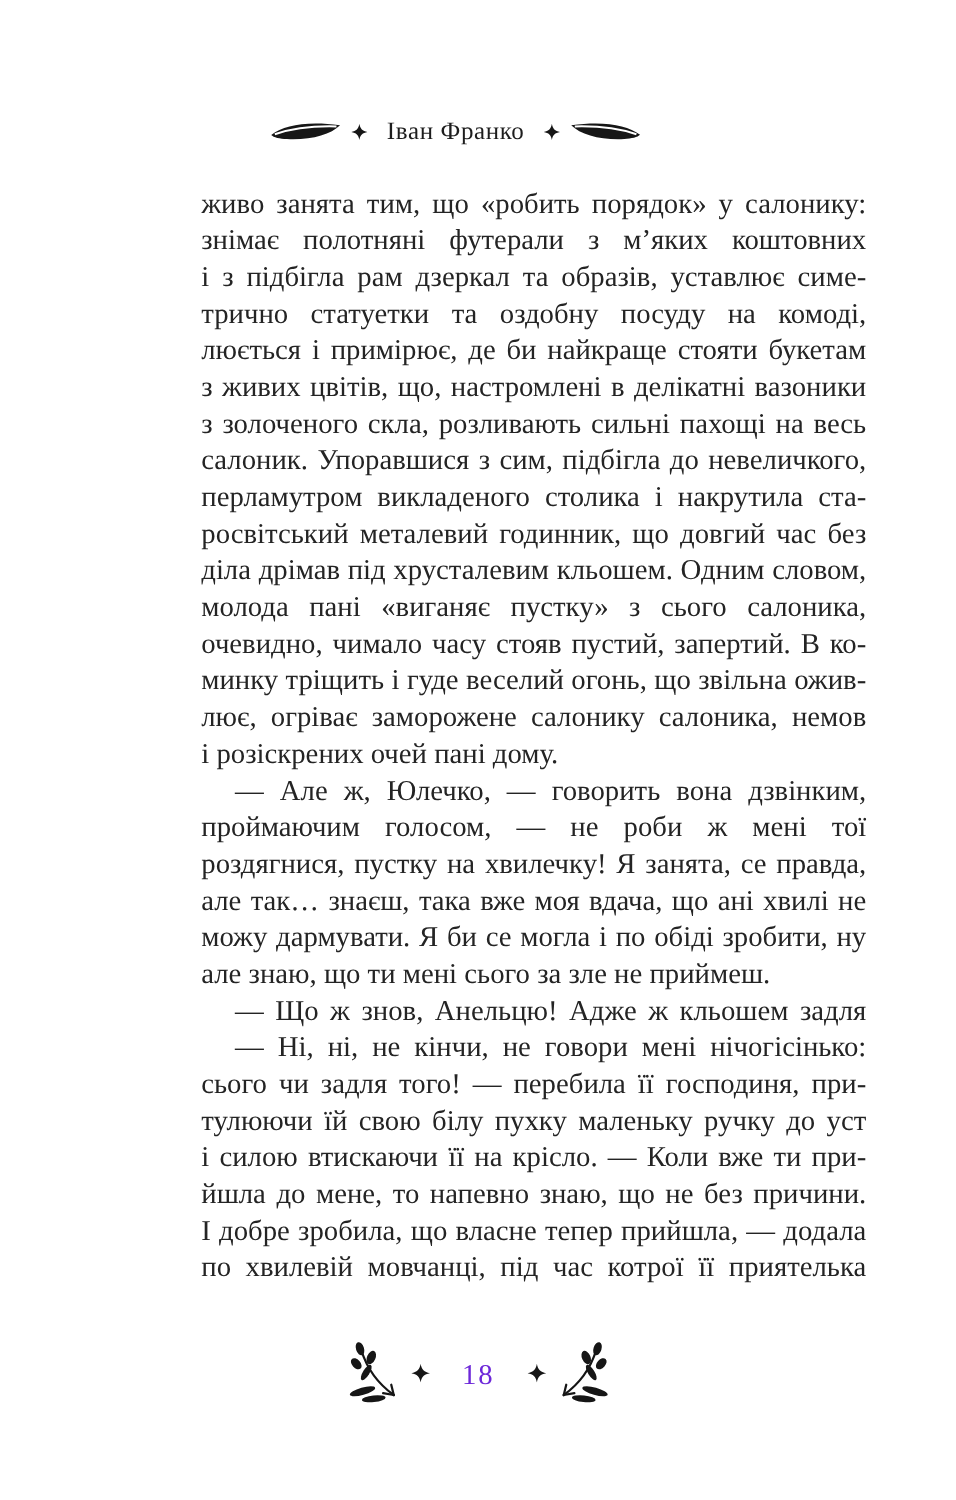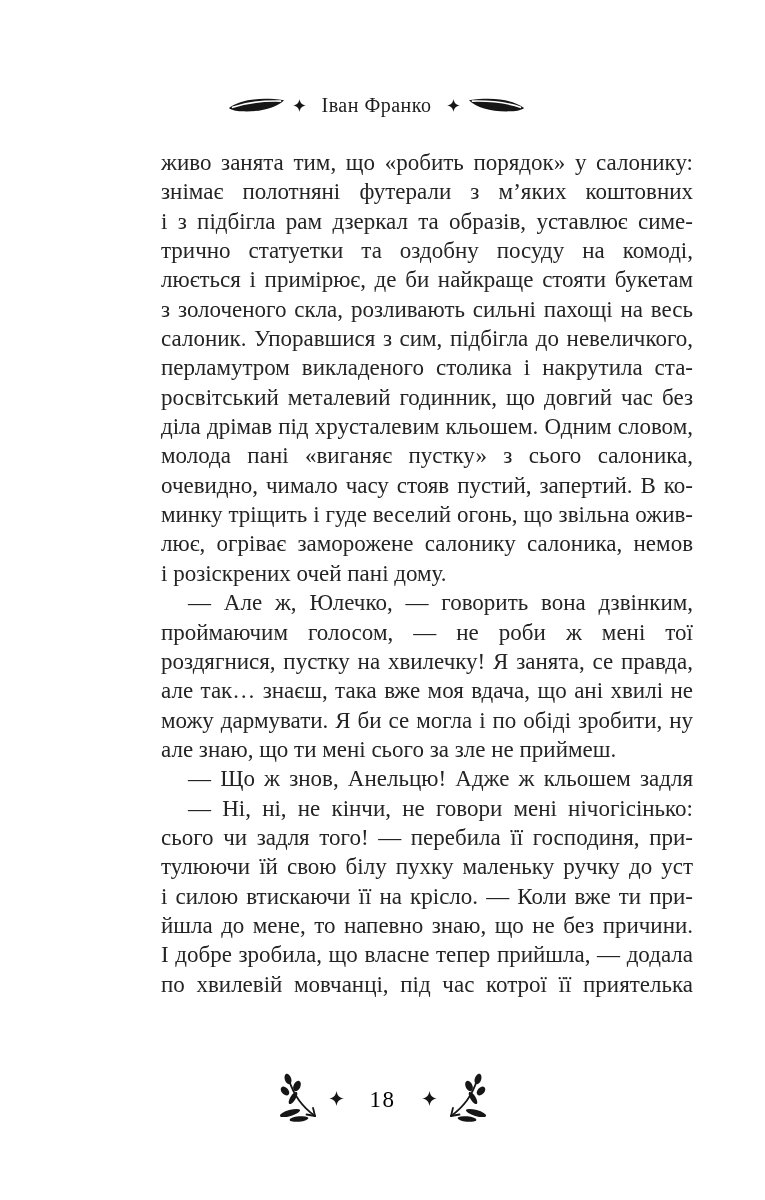--- a/index.html
+++ b/index.html
@@ -19,21 +19,20 @@
   
   #running-head {
     position: absolute;
     top: 86px;
     left: 0;
     width: 729px;
     height: 38px;
     display: flex;
     align-items: center;
     justify-content: center;
-    padding-left: 12px;
   }
   #running-head .orn { display: inline-flex; align-items: center; }
   #running-head .gap-sm { width: 7px; }
   #running-head .gap-md { width: 15px; }
   .author-name {
     font-size: 20px;
     letter-spacing: 0.5px;
     color: #1d1d1d;
     white-space: nowrap;
   }
@@ -68,21 +67,21 @@
     width: 765px;
     height: 64px;
     display: flex;
     align-items: center;
     justify-content: center;
   }
   #page-footer .orn { display: inline-flex; align-items: center; }
   .page-number {
     font-size: 23px;
     letter-spacing: 1.5px;
-    color: #000000;
+    color: #6d28d9;
     margin: 0 26px;
     position: relative;
     top: 2px;
   }
   #page-footer .gap-sm { width: 9px; }
 </style>
 </head>
 <body>
 
 <svg width="0" height="0" style="position:absolute" aria-hidden="true">
@@ -140,20 +139,21 @@
         </svg>
     </span>
   </div>
 
   <div id="body-text">
       <div class="line">живо занята тим, що «робить порядок» у салонику:</div>
       <div class="line">знімає полотняні футерали з м’яких коштовних меблів</div>
       <div class="line">і з підбігла рам дзеркал та образів, уставлює симе-</div>
       <div class="line">трично статуетки та оздобну посуду на комоді, придив-</div>
       <div class="line">люється і примірює, де би найкраще стояти букетам</div>
+      <div class="line">з живих цвітів, що, настромлені в делікатні вазоники</div>
       <div class="line">з золоченого скла, розливають сильні пахощі на весь</div>
       <div class="line">салоник. Упоравшися з сим, підбігла до невеличкого,</div>
       <div class="line">перламутром викладеного столика і накрутила ста-</div>
       <div class="line">росвітський металевий годинник, що довгий час без</div>
       <div class="line">діла дрімав під хрусталевим кльошем. Одним словом,</div>
       <div class="line">молода пані «виганяє пустку» з сього салоника, котрий,</div>
       <div class="line">очевидно, чимало часу стояв пустий, запертий. В ко-</div>
       <div class="line">минку тріщить і гуде веселий огонь, що звільна ожив-</div>
       <div class="line">лює, огріває заморожене салонику салоника, немов</div>
       <div class="line left">і розіскрених очей пані дому.</div>

